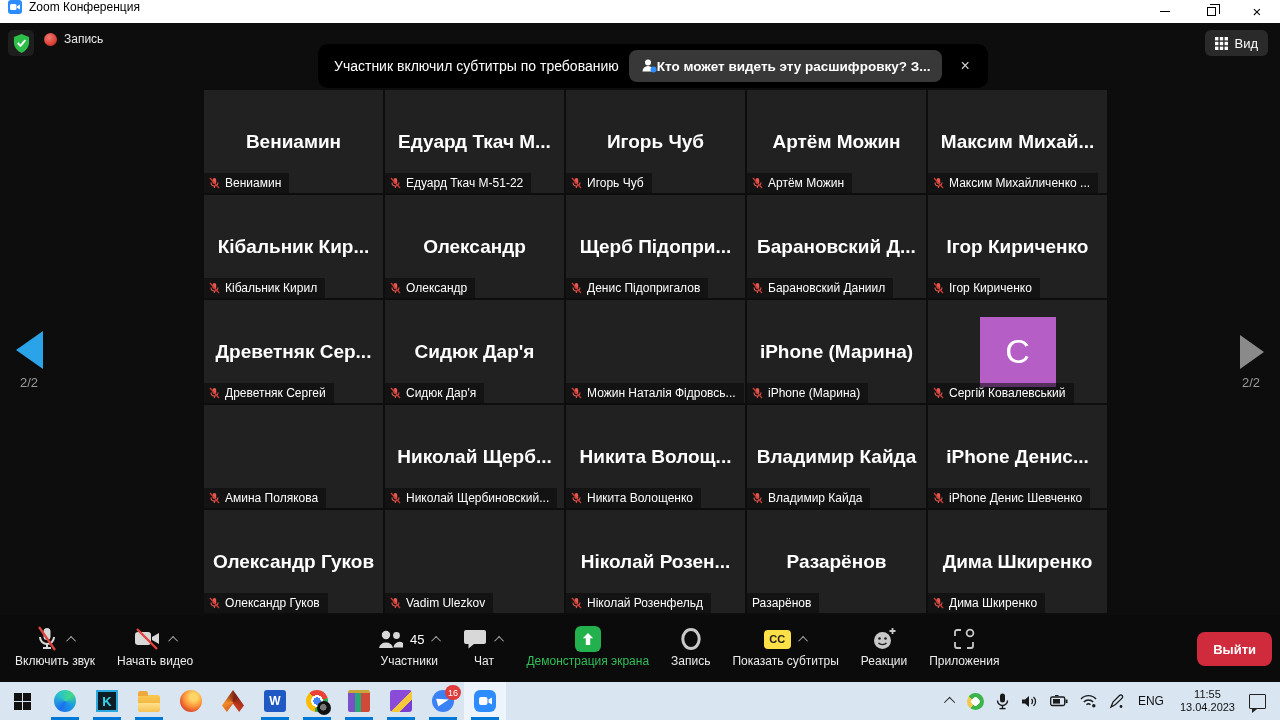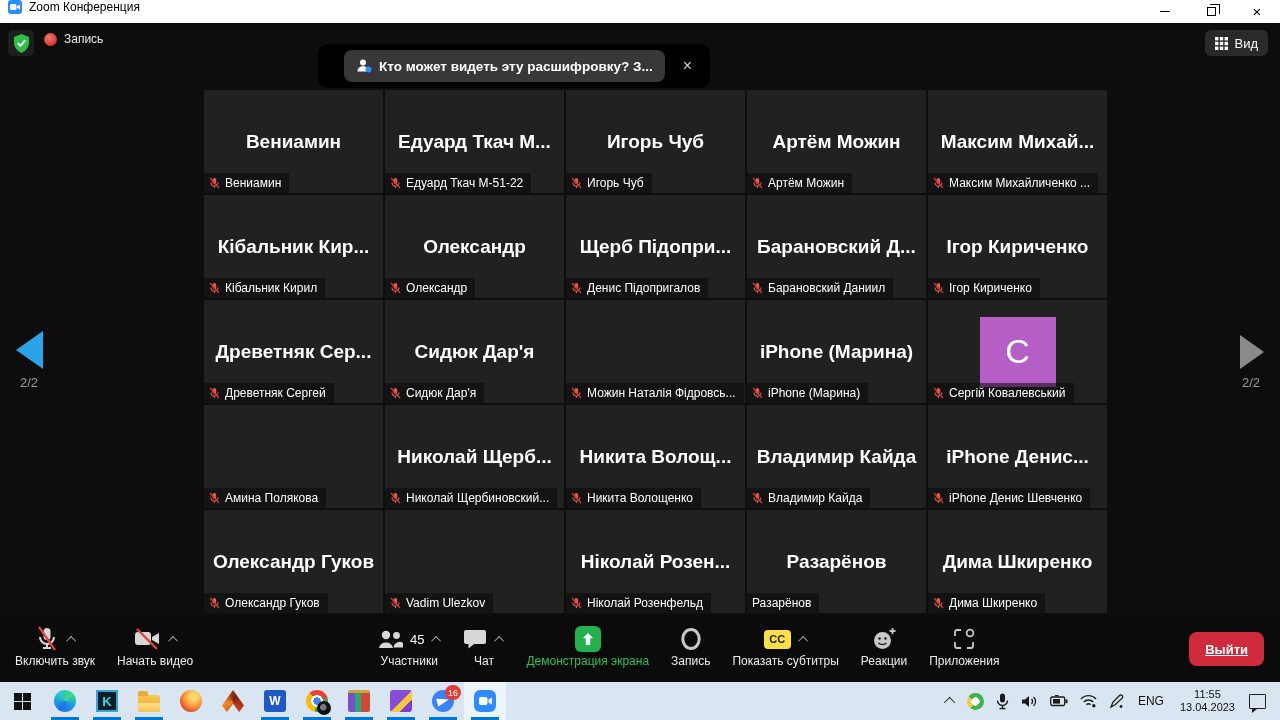--- a/index.html
+++ b/index.html
@@ -27,21 +27,21 @@
                   border-radius:5px; display:flex; align-items:center; justify-content:center; }
   .rec-indicator { position:absolute; left:44px; top:9px; display:flex; align-items:center; gap:7px;
                    color:#e8e8e8; font-size:12px; }
   .rec-dot { width:13px; height:13px; border-radius:50%;
              background:radial-gradient(circle at 40% 35%, #f07a70, #d5382e 70%); }
 
   .notification { position:absolute; left:318px; top:21px; height:44px; background:#000;
                   border-radius:10px; display:flex; align-items:center; padding:0 12px 0 16px; }
   .notif-text { color:#fff; font-size:14px; white-space:nowrap; }
   .notif-btn { margin-left:10px; height:32px; background:#383838; border-radius:8px;
-               display:flex; align-items:center; gap:7px; padding:0 12px; cursor:pointer; }
+               display:flex; align-items:center; padding:0 12px; cursor:pointer; }
   .notif-btn-text { color:#fff; font-size:13.5px; font-weight:bold; white-space:nowrap; }
   .notif-close { margin-left:12px; color:#cfcfcf; font-size:16px; padding:2px 6px; cursor:pointer; }
 
   .view-btn { position:absolute; right:12px; top:7px; height:26px; background:#2a2a2a; border-radius:6px;
               display:flex; align-items:center; gap:6px; padding:0 10px; color:#fff; font-size:13px;margin-left:12px; }
 
   
   .grid { position:absolute; left:186px; top:67px; display:grid;
           grid-template-columns:repeat(5, 179px); grid-auto-rows:103px; gap:2px;margin-left:18px; }
   .tile { background:#212121; position:relative; display:flex; align-items:center;
@@ -87,23 +87,23 @@
   .tb-iconrow { height:30px; display:flex; align-items:center; gap:10px; }
   .tb-label { margin-top:0; font-size:12px; color:#ececec; white-space:nowrap; }
   .tb-label-green { color:#2fbf58; }
   .caret { width:7px; height:7px; border-left:1.7px solid #a8a8a8; border-top:1.7px solid #a8a8a8;
            transform:rotate(45deg) translateY(2px); }
   .count { color:#fff; font-size:13px; margin-left:-4px; }
   .share-icon { width:26px; height:26px; background:#23b14d; border-radius:6px;
                 display:flex; align-items:center; justify-content:center; }
   .cc-badge { width:27px; height:19px; background:#fde047; border-radius:4px; color:#222;
               font-size:11px; font-weight:bold; display:flex; align-items:center; justify-content:center; }
-  .leave-btn { position:absolute; right:16px; top:17px; height:34px; background:#d02b3d; color:#fff;
+  .leave-btn { position:absolute; right:8px; top:17px; height:34px; background:#d02b3d; color:#fff;
                font-weight:bold; font-size:13px; border-radius:8px; display:flex; align-items:center;
-               padding:0 16px; cursor:pointer;text-decoration:underline; }
+               padding:0 16px; cursor:pointer; }
 
   
   .taskbar { position:absolute; top:682px; left:0; width:1280px; height:38px; background:#d9e6f2;
              display:flex; align-items:center; z-index:50; }
   .start-slot { width:44px; height:38px; display:flex; align-items:center; justify-content:center; }
   .win-logo { display:grid; grid-template-columns:8px 8px; grid-auto-rows:8px; gap:1px; }
   .win-logo span { background:#111; }
   .app-slot { width:42px; height:38px; display:flex; align-items:center; justify-content:center;
               position:relative; }
   .app-slot.running::after { content:""; position:absolute; bottom:0; left:7px; width:28px; height:3px;
@@ -186,20 +186,21 @@
         <path d="M5 9.5 L8 12.5 L13 6.5" stroke="#fff" stroke-width="2" fill="none"></path>
       </svg>
   </div>
 
   <div class="rec-indicator">
     <span class="rec-dot"></span>
     <span>Запись</span>
   </div>
 
   <div class="notification">
+    <span class="notif-text">Участник включил субтитры по требованию</span>
     <div class="notif-btn">
       <svg width="16" height="16" viewBox="0 0 16 16">
           <circle cx="7" cy="4.5" r="3" fill="#fff"></circle>
           <path d="M1.5 13.5 a5.5 5.5 0 0 1 11 0 Z" fill="#fff"></path>
           <circle cx="12.5" cy="11.5" r="3" fill="#2d8cff"></circle>
         </svg>
       <span class="notif-btn-text">Кто может видеть эту расшифровку? З...</span>
     </div>
     <span class="notif-close">×</span>
   </div>

